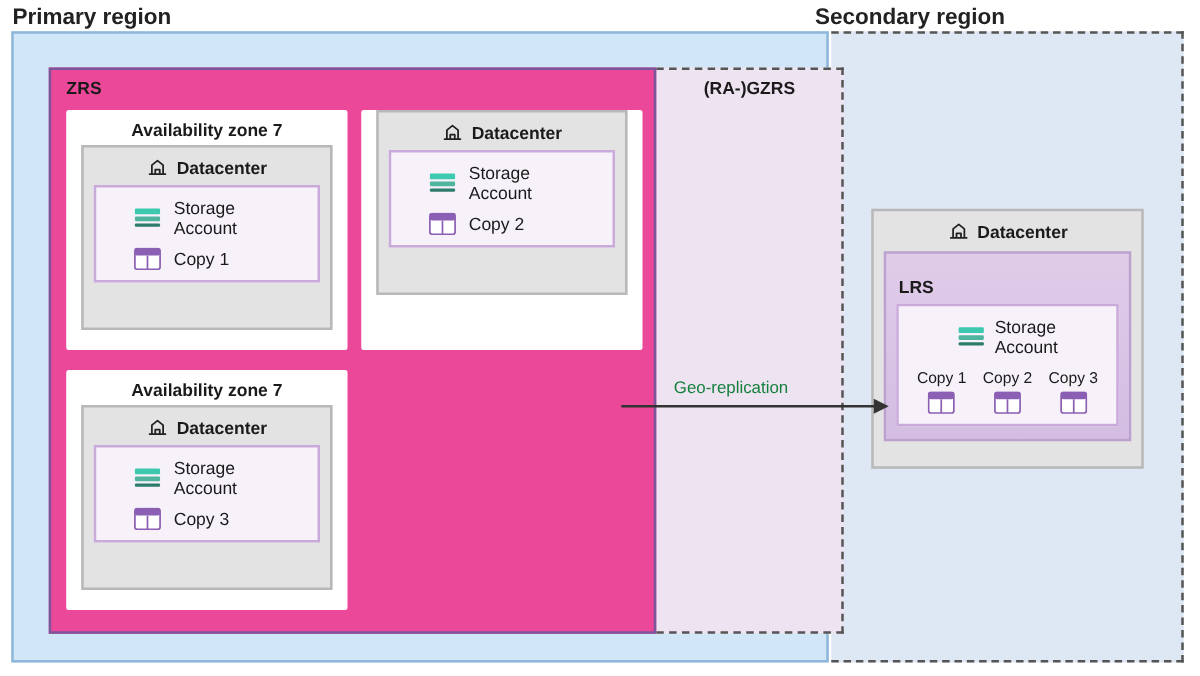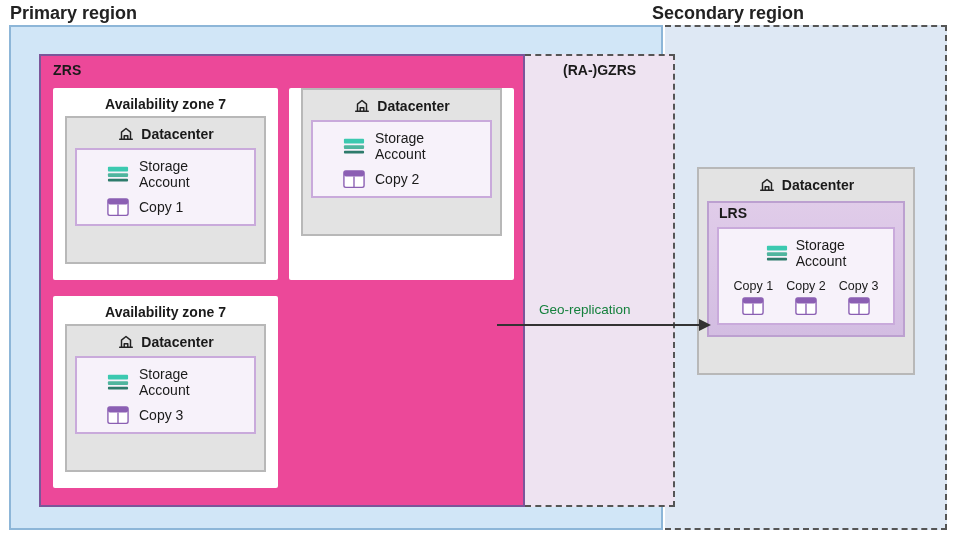--- a/index.html
+++ b/index.html
@@ -116,21 +116,21 @@
     position: absolute;
     left: 32px; top: 140px;
     width: 218px; height: 208px;
     background: #e3e3e3;
     border: 2px solid #b8b8b8;
     padding: 4px 8px 8px;
   }
   .lrs-panel {
     background: linear-gradient(#e0cce9,#d3bde2);
     border: 2px solid #bca0d0;
-    padding: 0 8px 10px;
+    padding: 16px 8px 10px;
     margin-top: 2px;
   }
   .lrs-title {
     font-weight: 600;
     padding: 2px 0 6px 2px;
   }
   .lrs-storage {
     background: #f7f2fa;
     border: 2px solid #c9aadb;
     padding: 8px;

